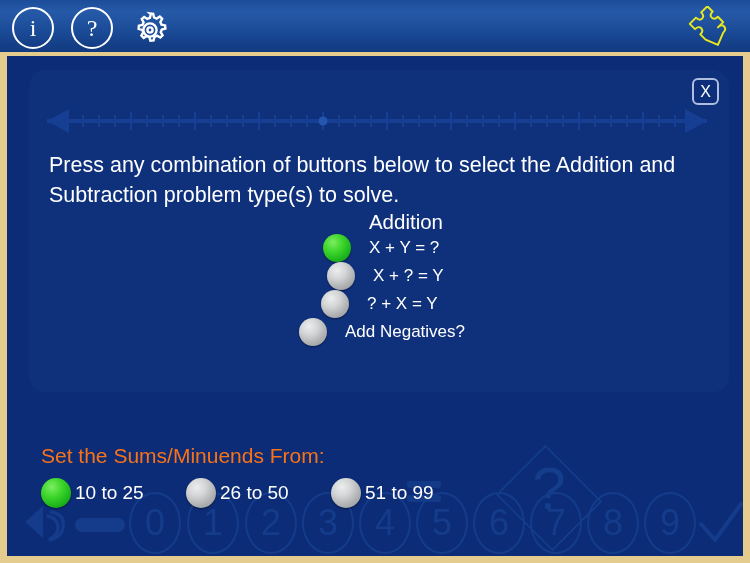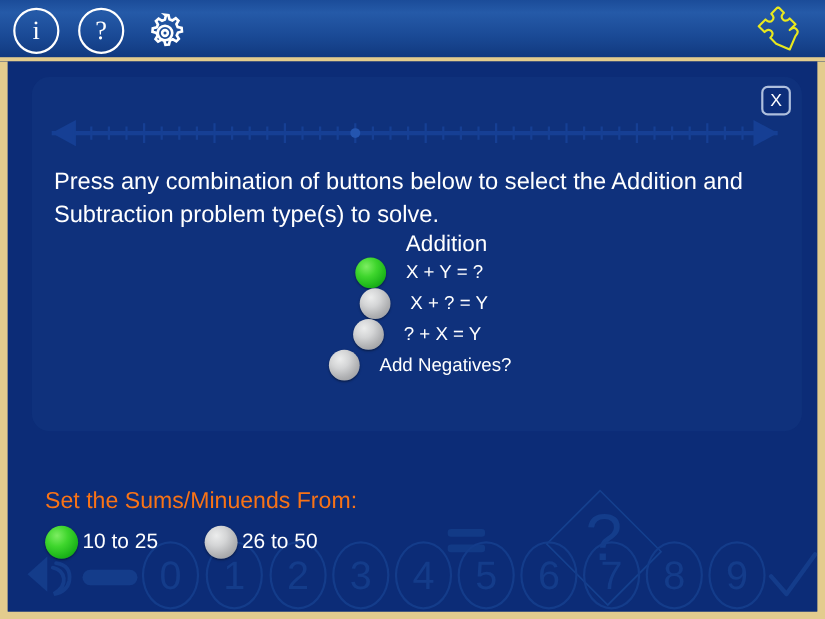--- a/index.html
+++ b/index.html
@@ -368,17 +368,21 @@
 
       <div id="range-row">
         <div class="range-opt r0">
           <div class="ball on"></div>
           <div class="range-text">10 to 25</div>
         </div>
         <div class="range-opt r1">
           <div class="ball off"></div>
           <div class="range-text">26 to 50</div>
         </div>
+        <div class="range-opt">
+          <div class="ball off"></div>
+          <div class="range-text">51 to 99</div>
+        </div>
       </div>
 
     </div>
   </div>
 </div>
 
 </body></html>

